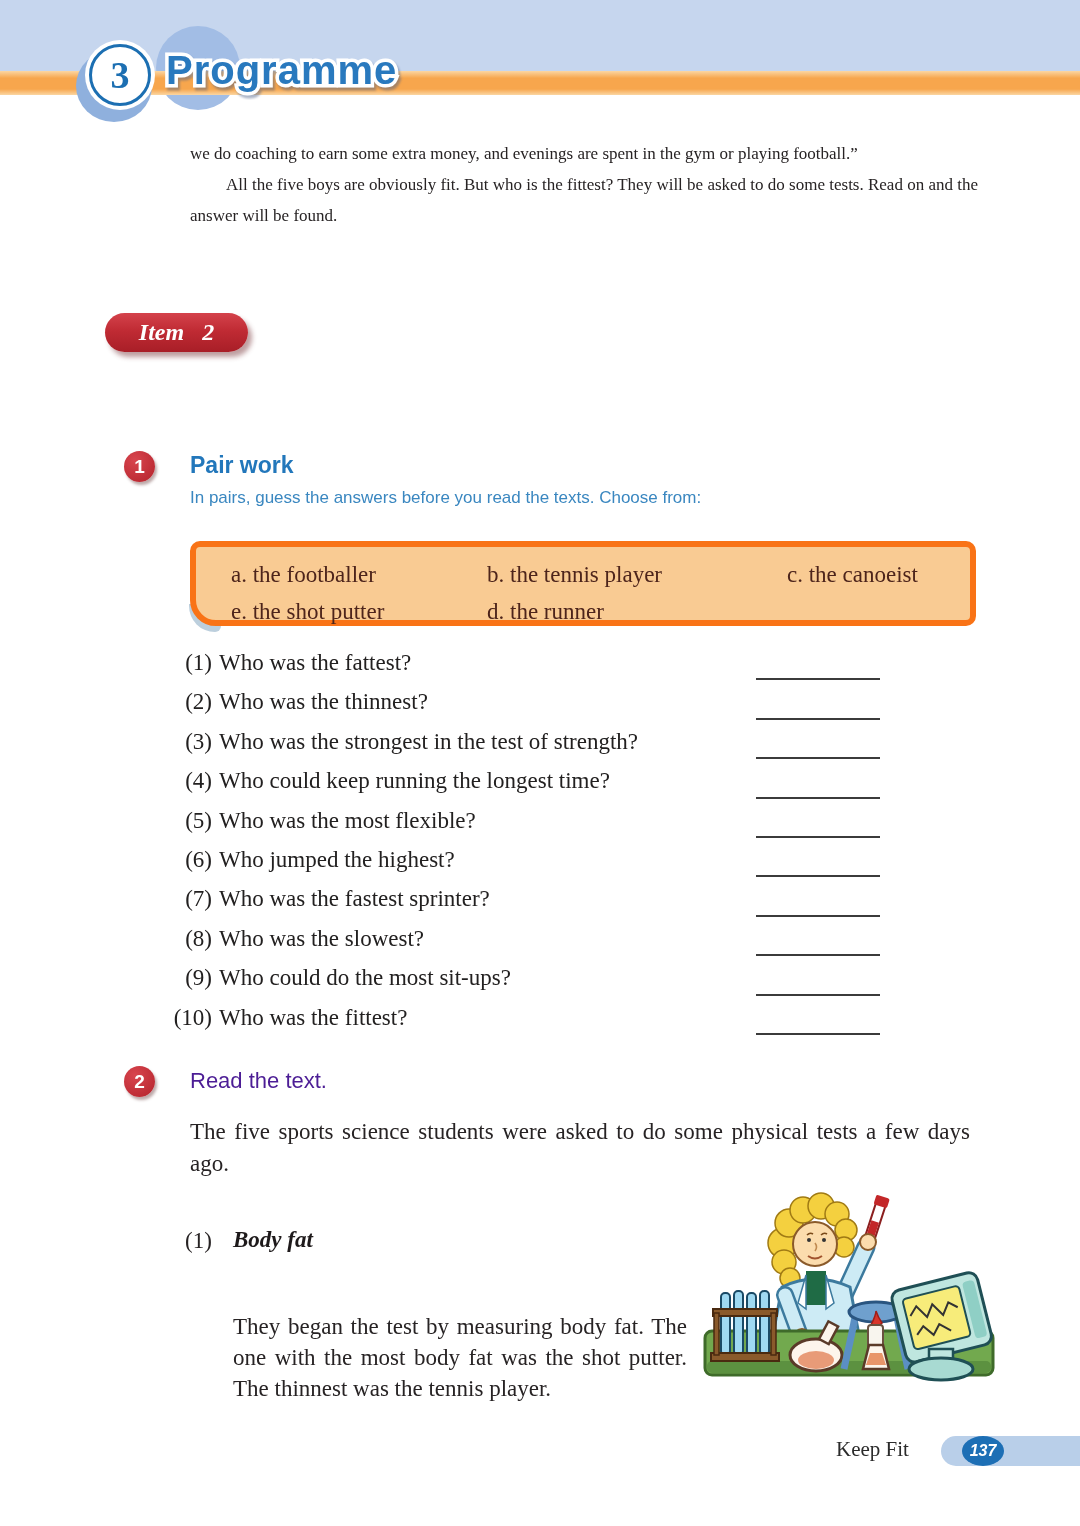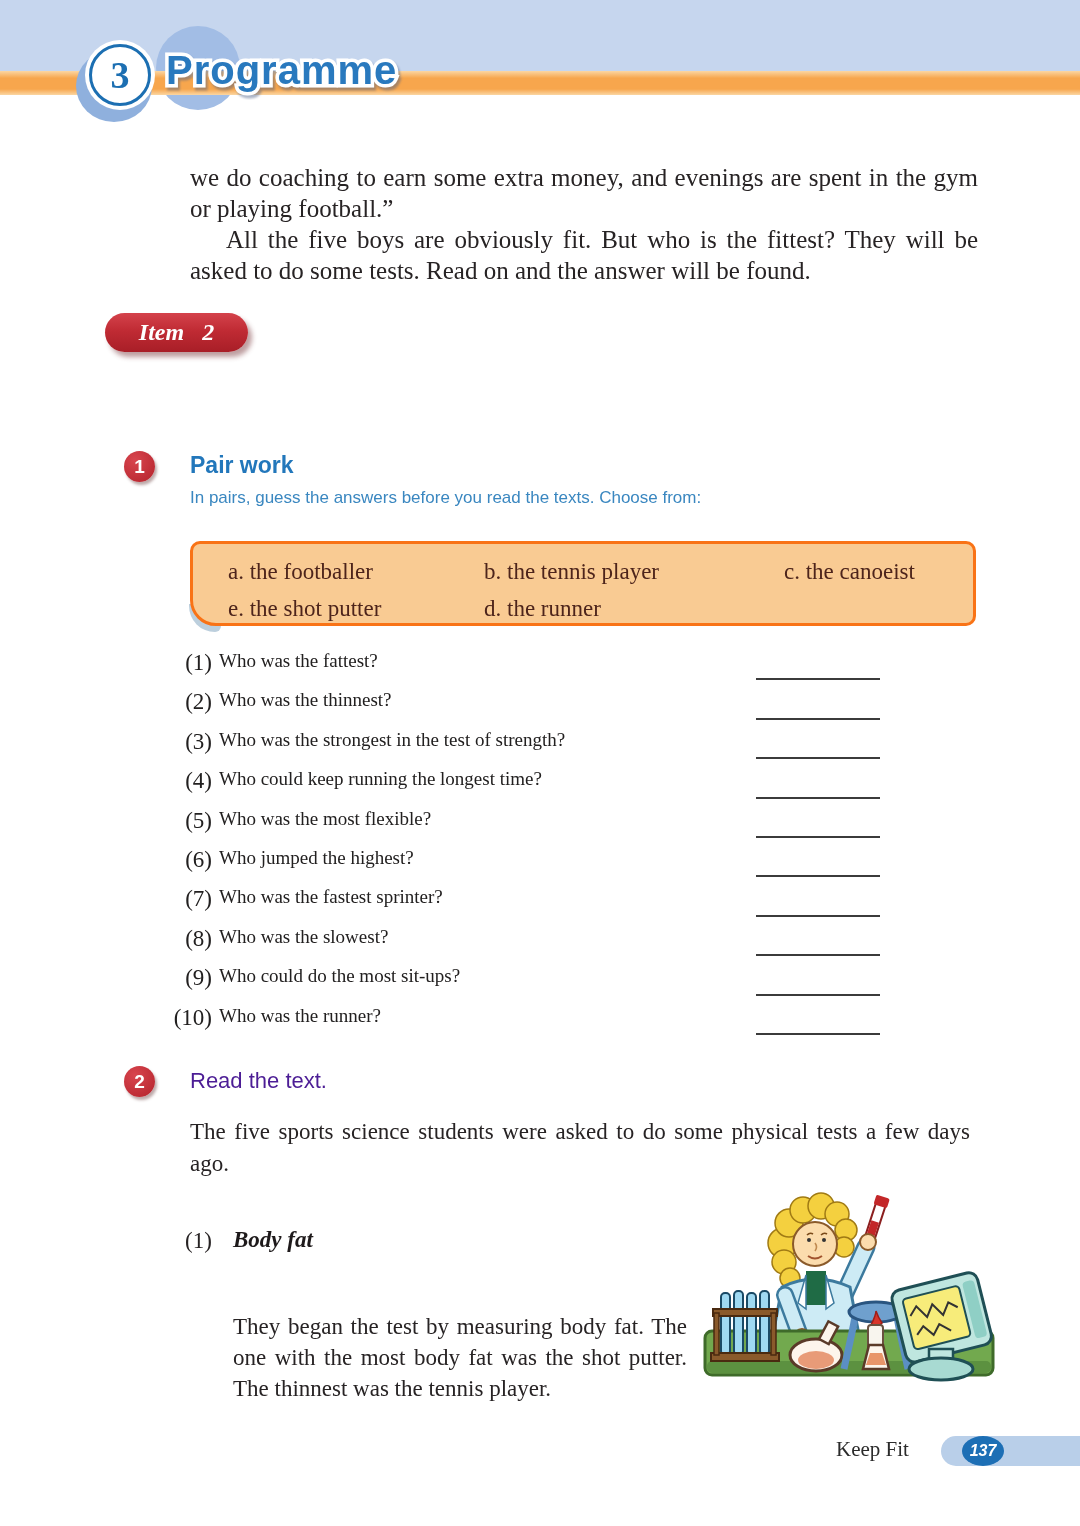--- a/index.html
+++ b/index.html
@@ -20,21 +20,21 @@
     background:#ffffff; border:3px solid #1c6fb2; border-radius:50%;
     box-shadow:0 0 0 4px #ffffff;
     display:flex; align-items:center; justify-content:center;
     color:#1c6fb2; font-family:"Liberation Serif", serif; font-weight:bold; font-size:38px;
   }
   .prog-svg { position:absolute; left:156px; top:38px; }
 
   
   .intro {
     position:absolute; left:190px; top:138px; width:788px;
-    font-size:25px; line-height:31px; color:#272324; text-align:justify;margin-top:24px;
+    font-size:17px; line-height:31px; color:#272324; text-align:justify;
   }
   .intro .p2 { text-indent:36px; }
 
   
   .item-badge {
     position:absolute; left:105px; top:313px; width:143px; height:39px;
     background:linear-gradient(#d4424b 0%, #c02b34 45%, #a81e27 100%);
     border-radius:20px; box-shadow:4px 5px 5px rgba(110,40,45,0.45);
     display:flex; align-items:center; justify-content:center;
     color:#ffffff; font-style:italic; font-weight:bold; font-size:24px;
@@ -72,32 +72,32 @@
     color:#4c1d95; font-size:22px; font-family:"Liberation Sans", sans-serif;
   }
 
   
   .choices-fold {
     position:absolute; left:189px; top:604px; width:32px; height:28px;
     background:#bccfdd; border-radius:0 0 6px 26px;
   }
   .choices {
     position:absolute; left:190px; top:541px; width:786px; height:85px;
-    background:#f9cb93; border:3px solid #f97316;
+    background:#f9cb93; border:6px solid #f97316;
     border-radius:10px 10px 10px 26px;
     display:grid; grid-template-columns:256px 300px 1fr;
     padding:14px 0 0 35px; row-gap:9px;
     font-size:23px; color:#4d241b; line-height:28px;
   }
 
   
   .questions { position:absolute; left:0; top:648px; width:1080px; }
   .q-row { position:relative; height:39.4px; display:flex; padding-left:170px; }
   .q-num { width:42px; text-align:right; font-size:23px; color:#222020; padding-top:2px; }
-  .q-text { margin-left:7px; font-size:19px; color:#222020; padding-top:2px; }
+  .q-text { margin-left:7px; font-size:23px; color:#222020; padding-top:2px; }
   .q-blank {
     position:absolute; left:756px; bottom:7px; width:124px; height:0;
     border-bottom:2px solid #3b3b3b;
   }
 
   
   .read-para {
     position:absolute; left:190px; top:1116px; width:780px;
     font-size:23px; line-height:31.5px; color:#272324; text-align:justify;
   }
@@ -209,21 +209,21 @@
       <span class="q-text">Who was the slowest?</span>
       <span class="q-blank"></span>
     </div>
     <div class="q-row">
       <span class="q-num">(9)</span>
       <span class="q-text">Who could do the most sit-ups?</span>
       <span class="q-blank"></span>
     </div>
     <div class="q-row">
       <span class="q-num">(10)</span>
-      <span class="q-text">Who was the runner?</span>
+      <span class="q-text">Who was the fittest?</span>
       <span class="q-blank"></span>
     </div>
   </div>
 
   <div class="num-circle circle-2">
     <span>2</span>
   </div>
   <div class="task2-heading">Read the text.</div>
   <div class="read-para">The five sports science students were asked to do some physical tests a few days ago.</div>
 

